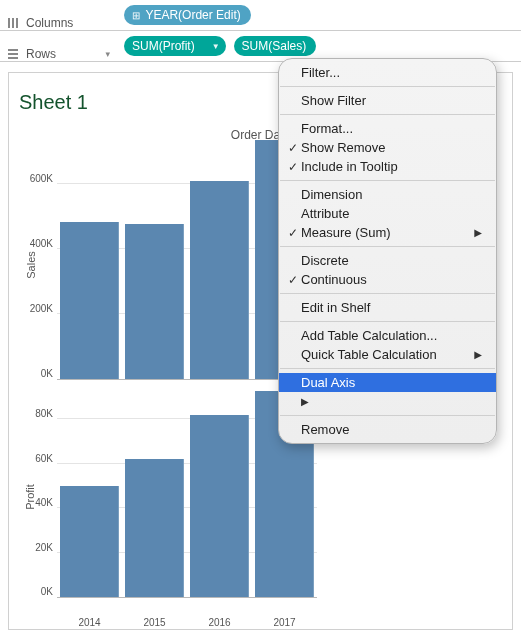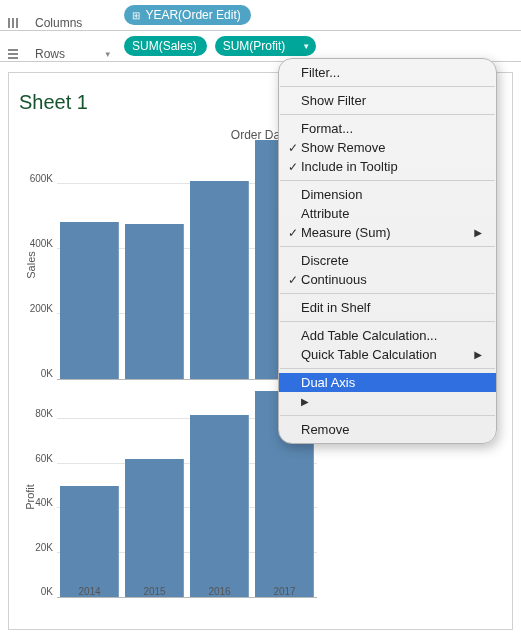--- a/index.html
+++ b/index.html
@@ -19,21 +19,21 @@
     height: 30px;
     border-bottom: 1px solid #ccc;
     background: #fff;
     padding-left: 6px;
     gap: 8px;
   }
   .shelf-label-box {
     display: flex;
     align-items: center;
     width: 110px;
-    gap: 15px;
+    gap: 6px;
     color: #555;
     font-size: 12px;
     margin-top: 16px;
   }
   .shelf-icon {
     width: 14px;
     height: 14px;
     display: flex;
     align-items: center;
     justify-content: center;
@@ -136,21 +136,21 @@
   }
   .bar {
     width: 88%;
     background: #5b87b0;
     border-right: 1px solid rgba(255,255,255,0.2);
   }
   .xaxis {
     position: absolute;
     left: 48px;
     width: 260px;
-    top: 513px;
+    top: 544px;
     display: flex;
   }
   .xaxis .xt {
     flex: 1;
     text-align: center;
     font-size: 10px;
     color: #555;
   }
   
   .context-menu {
@@ -217,26 +217,26 @@
     <span class="shelf-icon">
       <svg width="12" height="12" viewBox="0 0 12 12">
           <rect x="1" y="1" width="10" height="2" fill="#888"></rect>
           <rect x="1" y="5" width="10" height="2" fill="#888"></rect>
           <rect x="1" y="9" width="10" height="2" fill="#888"></rect>
         </svg>
     </span>
     <span>Rows</span>
     <span class="chev">▾</span>
   </div>
-  <span class="pill green">
-    <span>SUM(Sales)</span>
-  </span>
   <span class="pill green" style="padding-right:6px;">
     <span>SUM(Profit)</span>
     <span class="caret">▼</span>
+  </span>
+  <span class="pill green">
+    <span>SUM(Sales)</span>
   </span>
 </div>
 
 <div class="worksheet">
   <div class="sheet-title">Sheet 1</div>
   <div class="chart-title">Order Date</div>
 
   <div class="panel top">
     <div class="axis-label">Sales</div>
 

